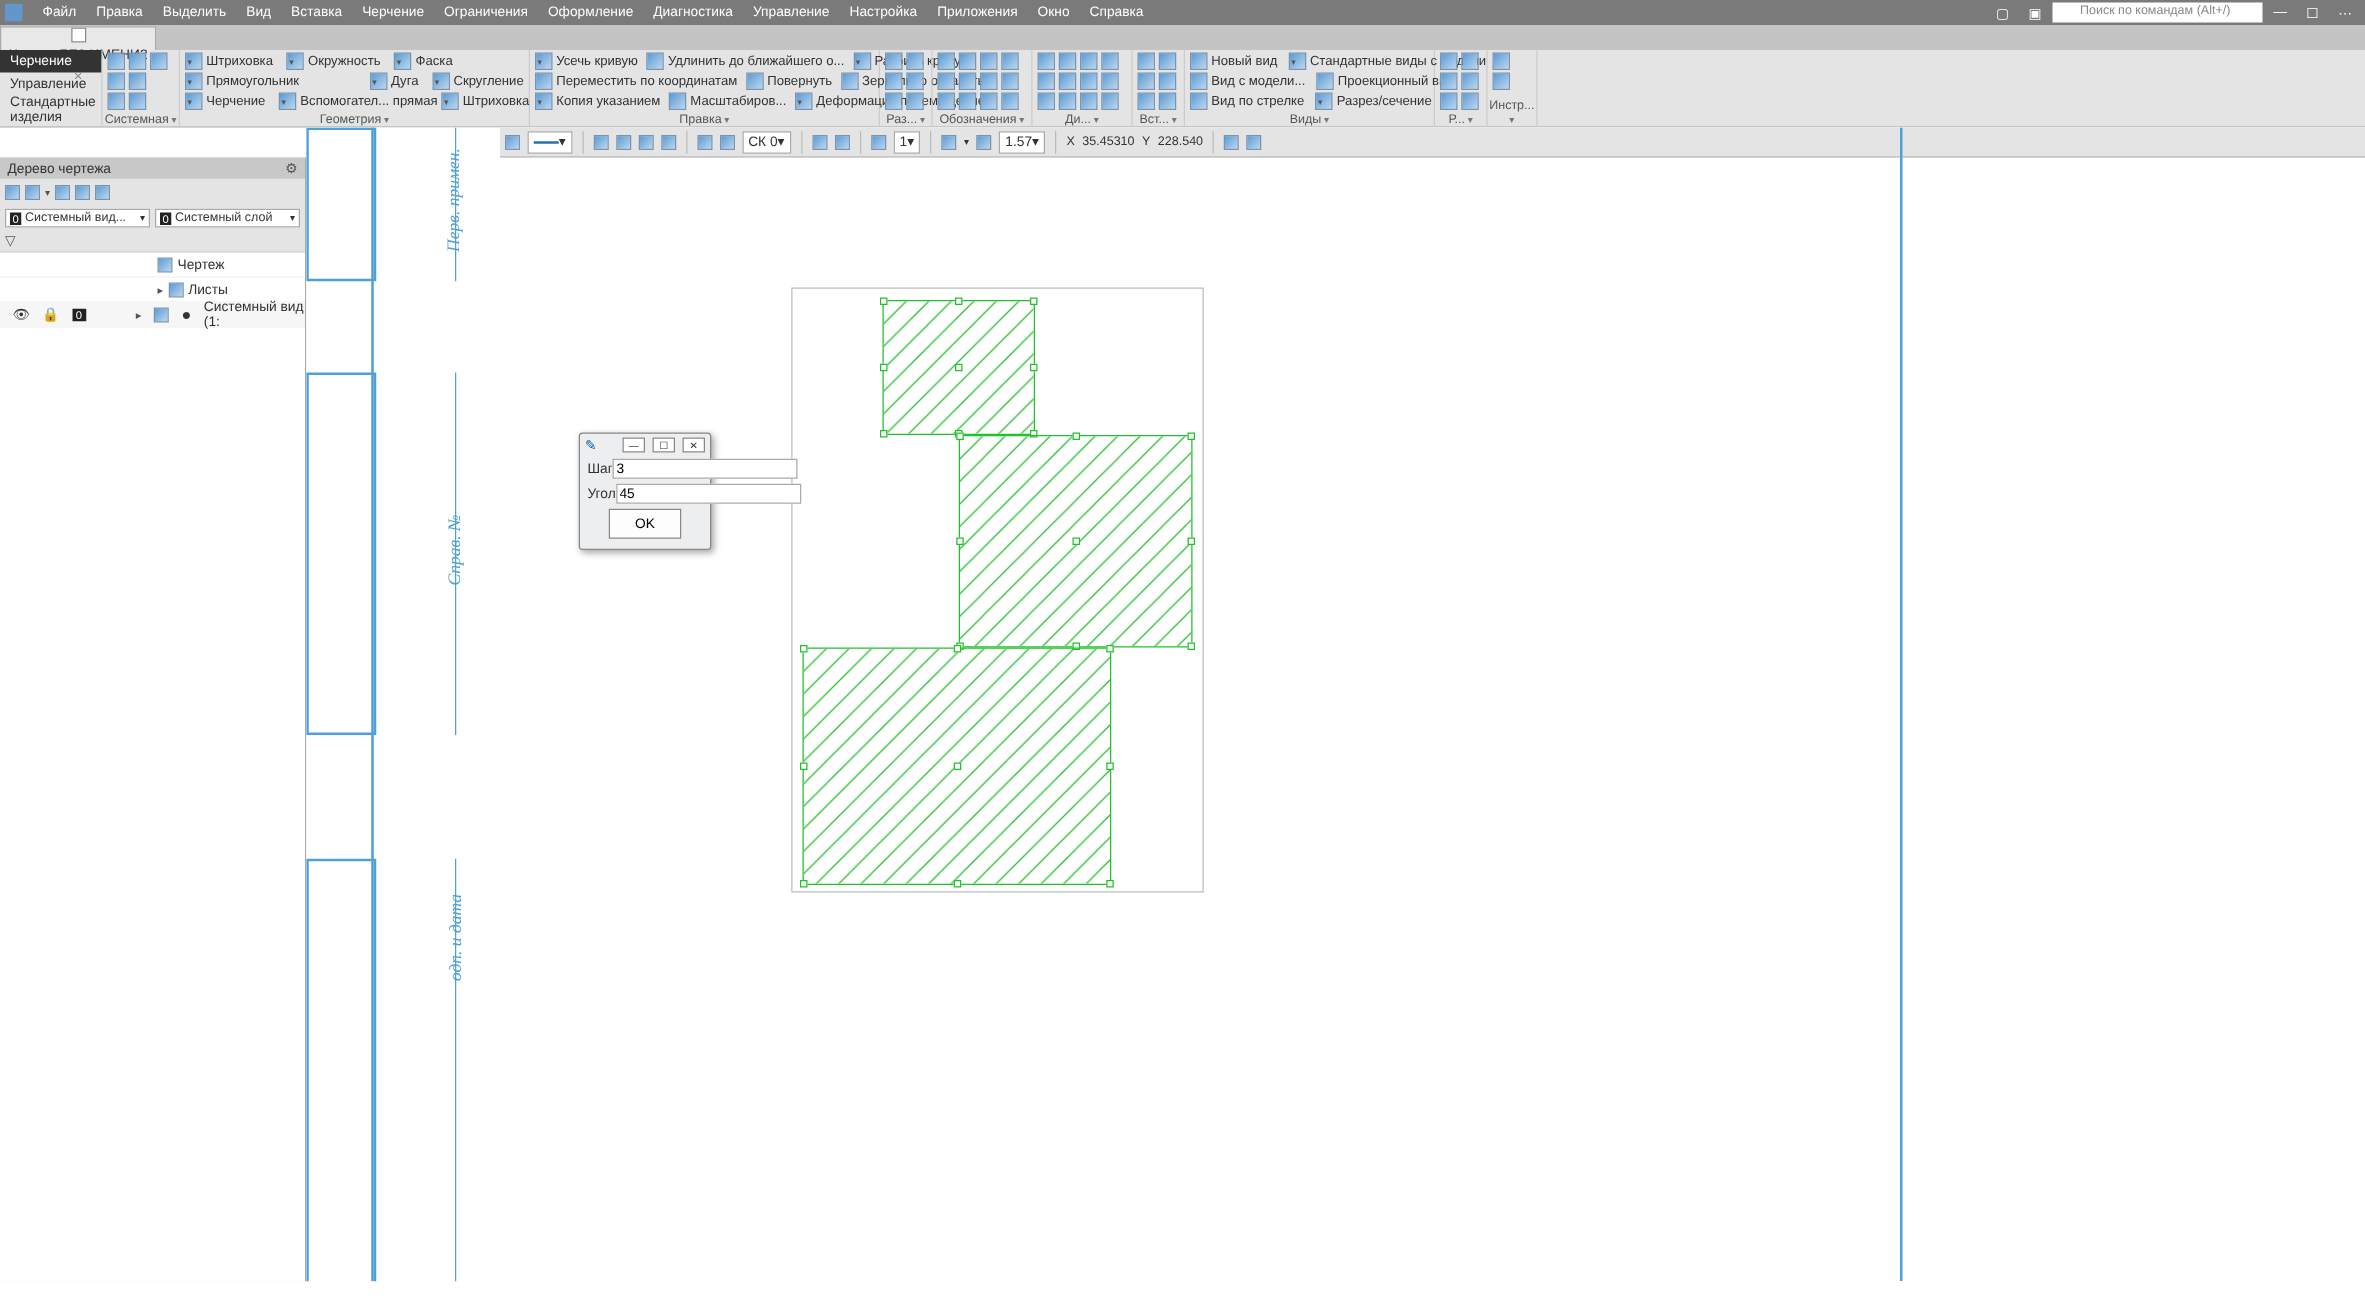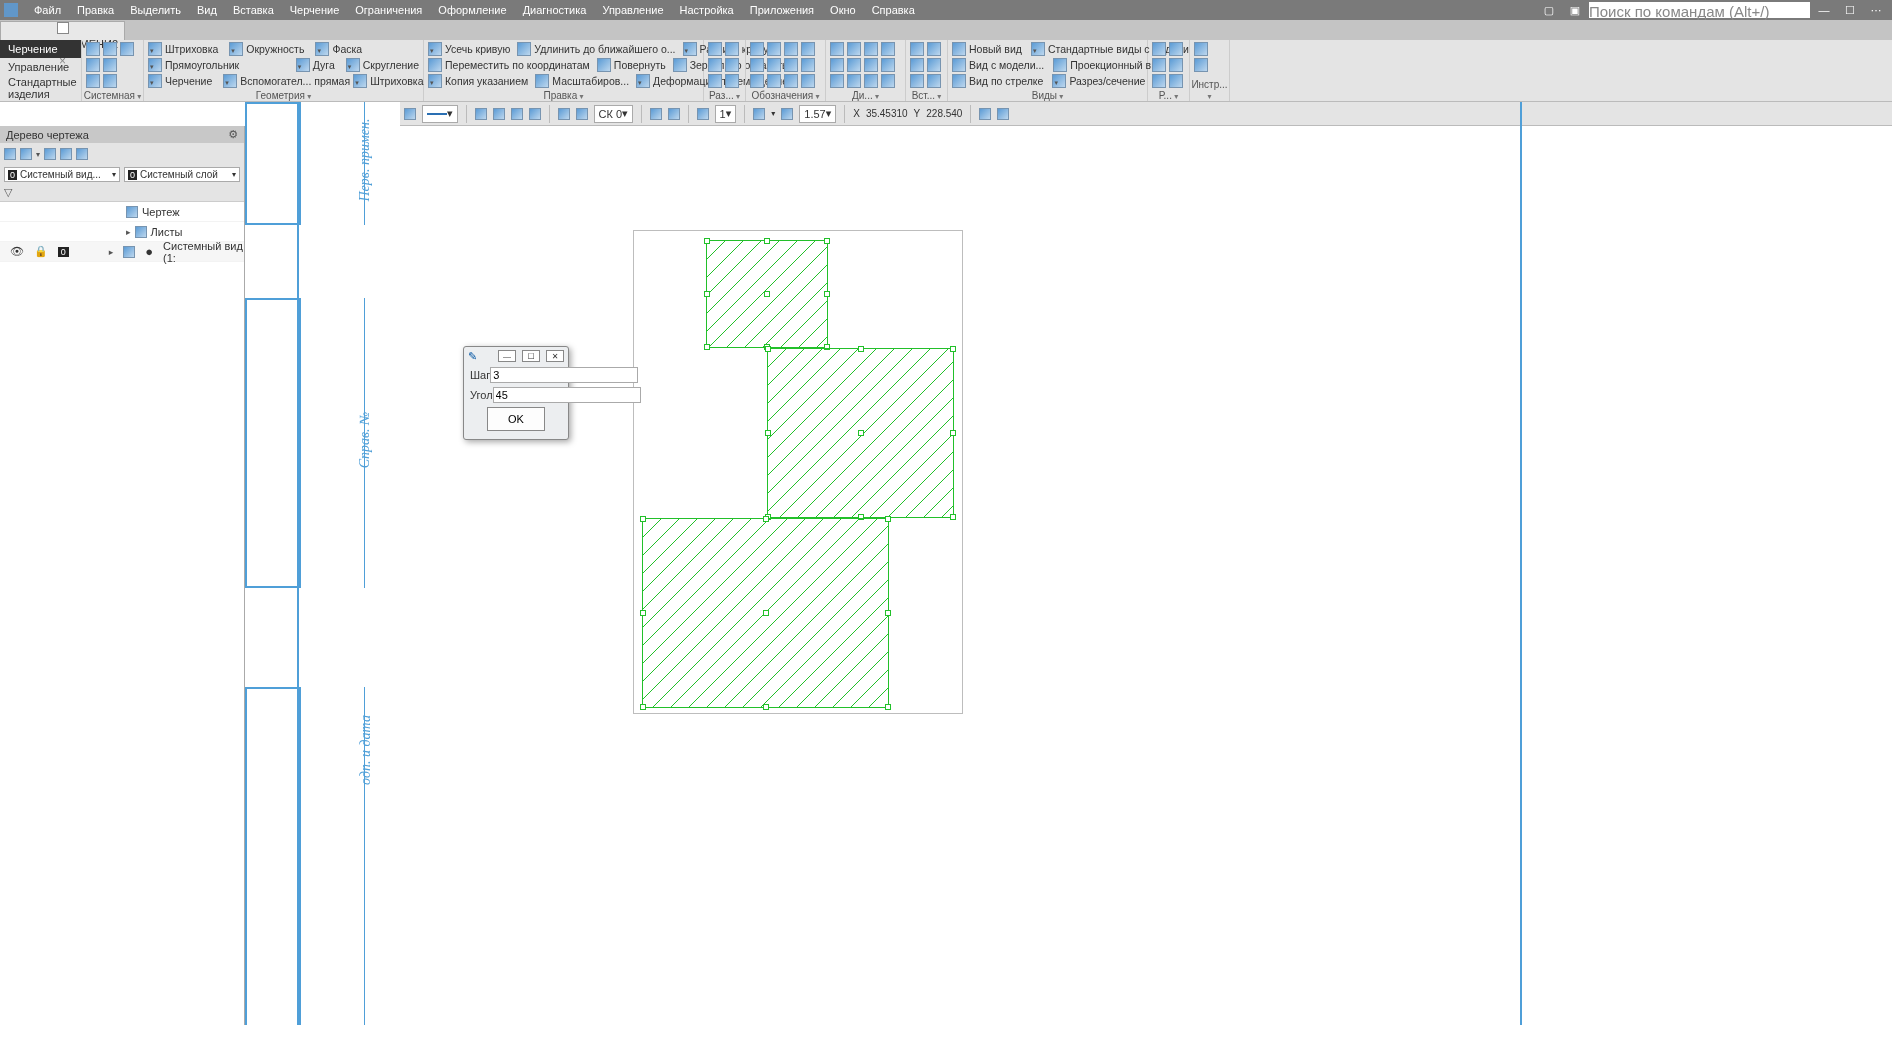--- a/index.html
+++ b/index.html
@@ -4,21 +4,21 @@
 <style>
 * { margin:0; padding:0; box-sizing:border-box; font-family:"Segoe UI",Tahoma,sans-serif; }
 body { background:#fff; width:1892px; height:1049px; overflow:hidden; font-size:11px; color:#333; }
 
 
 .menubar { height:20px; background:#7a7a7a; color:#fff; display:flex; align-items:center; padding:0 4px; position:relative; }
 .menubar .app-icon { width:14px; height:14px; background:#6197c9; margin-right:8px; }
 .menubar .menu-item { padding:0 8px; cursor:default; }
 .menubar .right { position:absolute; right:4px; top:0; height:20px; display:flex; align-items:center; gap:2px; }
 .menubar .win-btn { width:24px; height:16px; display:flex; align-items:center; justify-content:center; color:#fff; }
-.menubar .search-box { background:#fff; color:#888; padding:1px 0; width:221px; height:16px; font-size:15px; }
+.menubar .search-box { background:#fff; color:#888; padding:1px 22px; width:168px; height:16px; font-size:10px; }
 
 
 .doctabs { height:20px; background:#c4c4c4; display:flex; align-items:center; }
 .doctab { height:19px; background:#e8e8e8; border:1px solid #aaa; border-bottom:none; display:flex; align-items:center; padding:0 6px; gap:4px; font-size:11px; color:#333;flex-direction:column; }
 .doctab .ico { width:12px; height:12px; background:#fff; border:1px solid #888; }
 .doctab .close { color:#888; font-size:12px; }
 
 
 .ribbon { height:62px; background:#e4e4e4; display:flex; border-bottom:1px solid #bbb; }
 .ribbon-side { width:82px; display:flex; flex-direction:column; border-right:1px solid #ccc; }

